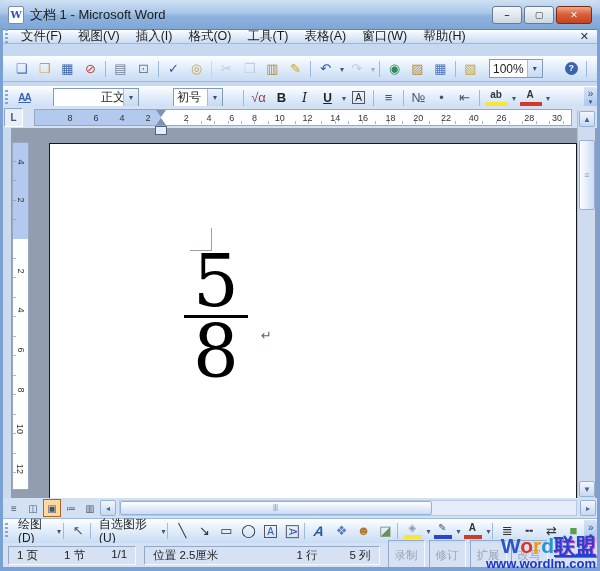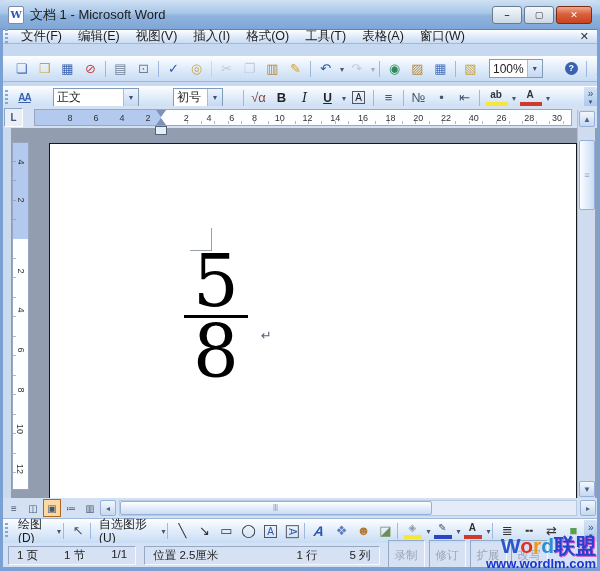--- a/index.html
+++ b/index.html
@@ -61,21 +61,21 @@
   .glyph.aa{font-size:10px;font-weight:bold;letter-spacing:-1px;color:#3a62b0;text-decoration:underline;}
   .chev{margin-left:auto;width:13px;height:22px;display:flex;flex-direction:column;align-items:center;justify-content:center;
     color:#2b4f8e;background:linear-gradient(#d5e4f6,#a8c4e8);border-radius:0 2px 2px 0;}
   .chev::before{content:"»";font-size:10px;line-height:8px;}
   .chev::after{content:"▾";font-size:7px;line-height:7px;}
   .combo{display:flex;align-items:center;height:19px;background:#fff;border:1px solid #7f9db9;margin:0 17px;box-sizing:border-box;}
   .combo .val{flex:1;padding:0 3px;font-size:12px;white-space:nowrap;overflow:hidden;}
   .combo .arrow{width:14px;height:17px;background:linear-gradient(#eef4fd,#c5d8f1);border-left:1px solid #aabdd6;
     display:flex;align-items:center;justify-content:center;}
   .combo .arrow::before{content:"▾";font-size:8px;color:#35507a;}
-  .w-zoom{width:56px;} .w-style{width:86px;} .w-font{width:128px;} .w-size{width:50px;}
+  .w-zoom{width:56px;} .w-style{width:86px;padding-left:44px;} .w-font{width:128px;} .w-size{width:50px;}
   
   .rulerrow{position:absolute;left:2px;right:3px;top:106px;height:22px;background:#d3e1f3;}
   .tabsel{position:absolute;left:2px;top:2px;width:17px;height:17px;background:#e9eff8;
     border:1px solid;border-color:#8da4c4 #fff #fff #8da4c4;display:flex;align-items:center;justify-content:center;
     font-size:10px;font-weight:bold;color:#44566e;}
   .hruler{position:absolute;left:32px;top:3px;width:538px;height:17px;display:flex;
     border:1px solid #98a7bf;box-sizing:border-box;background:#fdfeff;}
   .rm{width:126px;background:#b3c9ee;display:flex;justify-content:space-around;align-items:center;padding-left:22px;box-sizing:border-box;}
   .ra{flex:1;display:flex;justify-content:space-around;align-items:center;padding-left:14px;box-sizing:border-box;}
   .rnum{font-size:9px;color:#333;}
@@ -132,21 +132,21 @@
   .statusbar{position:absolute;left:2px;right:3px;top:543px;height:24px;background:#d6e2f3;
     display:flex;align-items:center;padding:0 6px;gap:8px;font-size:11.5px;box-sizing:border-box;}
   .scell{border:1px solid;border-color:#93a9c8 #f5f9ff #f5f9ff #93a9c8;padding:1px 8px;display:flex;gap:26px;white-space:nowrap;}
   .scell.mid{gap:8px;}
   .scell.mid .sp1{width:62px;} .scell.mid .sp2{width:16px;}
   .modes{display:flex;gap:4px;}
   .modes .scell{padding:7px 6px;color:#9aa4b5;font-family:Liberation Serif, serif;}
   
   .watermark{position:absolute;right:4px;bottom:1px;text-align:right;z-index:50;line-height:1;}
   .wm1{font-size:21px;font-weight:bold;}
-  .wm1 .wmsuffix{color:#2244cc;text-shadow:1px 1px 0 #cc44cc;}
+  .wm1 .wmsuffix{color:#2244cc;text-shadow:1px 1px 0 #cc44cc;text-decoration:underline;}
   .wm2{font-size:13px;font-weight:bold;color:#1a35d0;margin-top:1px;}
 </style>
 </head>
 <body>
 
 <div class="app">
 
   <div class="titlebar">
     <div class="appicon">
       <span>W</span>
@@ -157,27 +157,27 @@
       <span class="wbtn max"></span>
       <span class="wbtn close"></span>
     </div>
   </div>
 
   <div class="bar menubar">
     <span class="handle"></span>
     <span class="tgroup">
 
     <span class="menu-item"><span>文件(F)</span></span>
-        <span class="menu-item"><span>编辑(E)</span></span>
         <span class="menu-item"><span>视图(V)</span></span>
         <span class="menu-item"><span>插入(I)</span></span>
         <span class="menu-item"><span>格式(O)</span></span>
         <span class="menu-item"><span>工具(T)</span></span>
         <span class="menu-item"><span>表格(A)</span></span>
         <span class="menu-item"><span>窗口(W)</span></span>
+        <span class="menu-item"><span>帮助(H)</span></span>
       </span>
     <span class="menu-close">✕</span>
   </div>
 
   <div class="bar stdbar">
     <span class="handle"></span>
     <span class="tgroup">
 
     <span class="tbtn" style="color: rgb(74, 114, 184);">
           <span class="glyph">❏</span>

